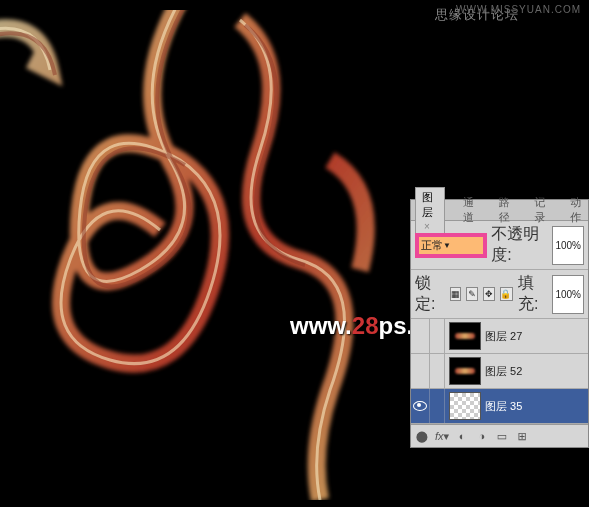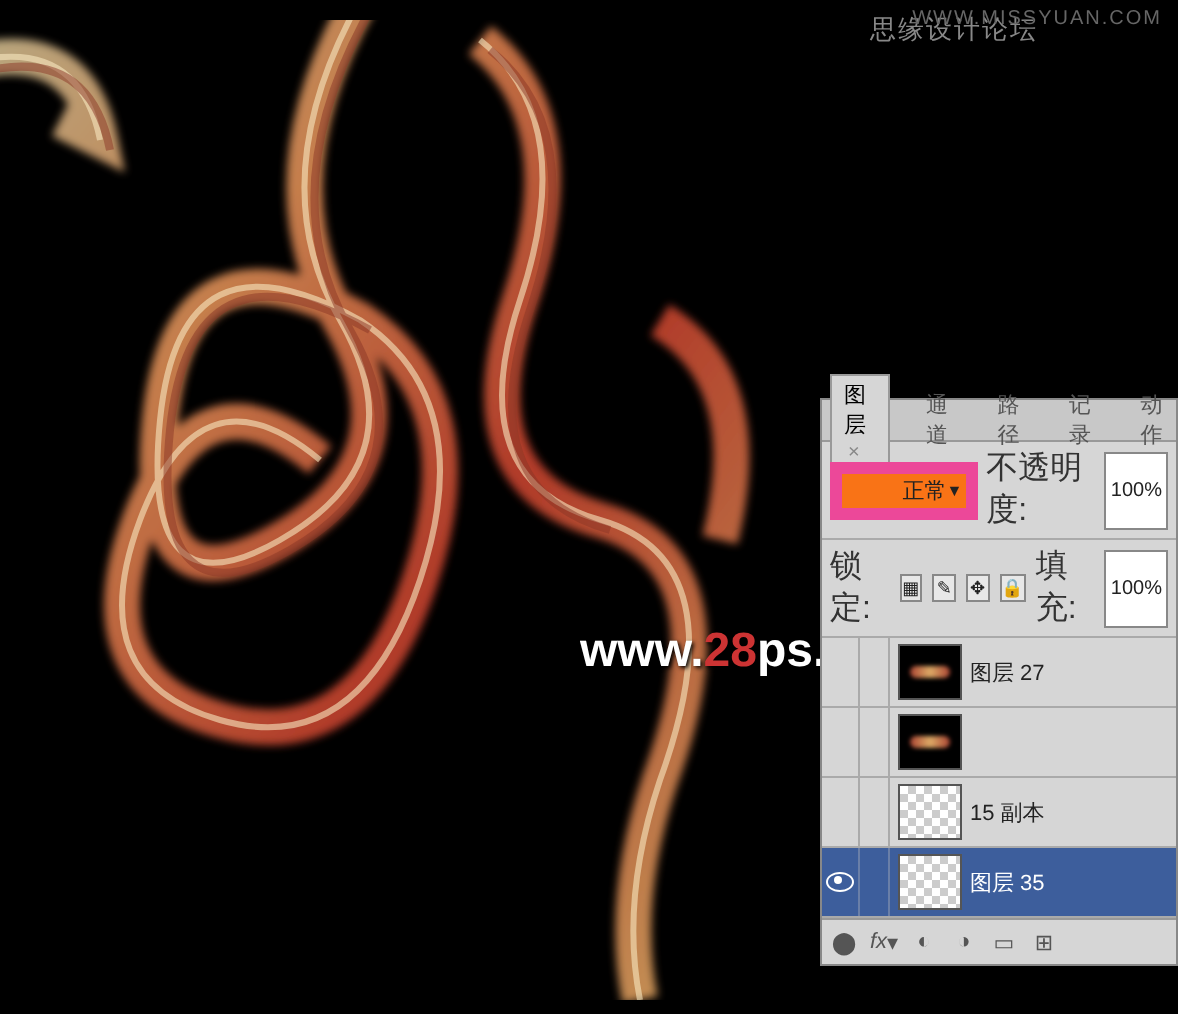--- a/index.html
+++ b/index.html
@@ -9,21 +9,21 @@
 .header-text{position:absolute;top:6px;left:435px;color:#888;font-size:13px;letter-spacing:1px}
 .header-url{position:absolute;top:4px;right:8px;color:#666;font-size:10px;letter-spacing:1px}
 .watermark{position:absolute;top:312px;left:290px;color:#fff;font-size:24px;font-weight:700;text-shadow:1px 1px 2px #000;font-family:Arial,sans-serif}
 .watermark .red{color:#c33}
 .panel{position:absolute;top:199px;right:0;width:177px;background:#d6d6d6;border:1px solid #888;font-size:11px;color:#222}
 .tabs{display:flex;background:#c8c8c8;border-bottom:1px solid #999;height:20px;align-items:center;padding-left:4px;gap:12px}
 .tab{padding:2px 6px;cursor:pointer;font-size:11px;color:#555}
 .tab.active{background:#d6d6d6;border:1px solid #999;border-bottom:1px solid #d6d6d6;margin-bottom:-1px;color:#000}
 .tab-x{margin-left:2px;color:#888;font-size:10px}
 .opts{display:flex;align-items:center;padding:3px 4px;gap:4px;border-bottom:1px solid #aaa}
-.select{border:6px solid #ec4899;background:#f97316;padding:1px 2px;font-size:11px;width:72px;display:flex;justify-content:flex-end;align-items:center}
+.select{border:4px solid #ec4899;background:#fdba74;padding:1px 2px;font-size:11px;width:72px;display:flex;justify-content:flex-start;align-items:center}
 .select .arr{font-size:8px}
 .lbl{font-size:16px;color:#333}
 .pct{border:1px solid #888;background:#fff;width:28px;padding:13px 2px;font-size:10px;display:flex;align-items:center;justify-content:space-between}
 .lock-row{display:flex;align-items:center;padding:3px 4px;gap:5px;border-bottom:1px solid #aaa}
 .lock-ic{width:12px;height:12px;border:1px solid #888;background:#e8e8e8;display:flex;align-items:center;justify-content:center;font-size:9px}
 .layers{max-height:230px;overflow:hidden}
 .layer{display:flex;align-items:center;height:34px;border-bottom:1px solid #aaa}
 .layer.sel{background:#3d5e9c;color:#fff}
 .vis{width:18px;height:34px;border-right:1px solid #aaa;display:flex;align-items:center;justify-content:center}
 .eye{width:12px;height:8px;border:1px solid #333;border-radius:50%;position:relative}
@@ -108,26 +108,21 @@
 <div class="layer">
 <div class="vis"></div>
         <div class="link"></div>
 <div class="thumb dark"></div>
 <span class="lname">图层 27</span>
 </div>
 <div class="layer">
 <div class="vis"></div>
         <div class="link"></div>
 <div class="thumb dark"></div>
-</div>
-<div class="layer">
-<div class="vis"></div>
-        <div class="link"></div>
-<div class="thumb checker"></div>
-<span class="lname">15 副本</span>
+<span class="lname">图层 52</span>
 </div>
 <div class="layer sel">
 <div class="vis">
           <div class="eye"></div>
         </div>
         <div class="link"></div>
 <div class="thumb checker"></div>
 <span class="lname">图层 35</span>
 </div>
 </div>

